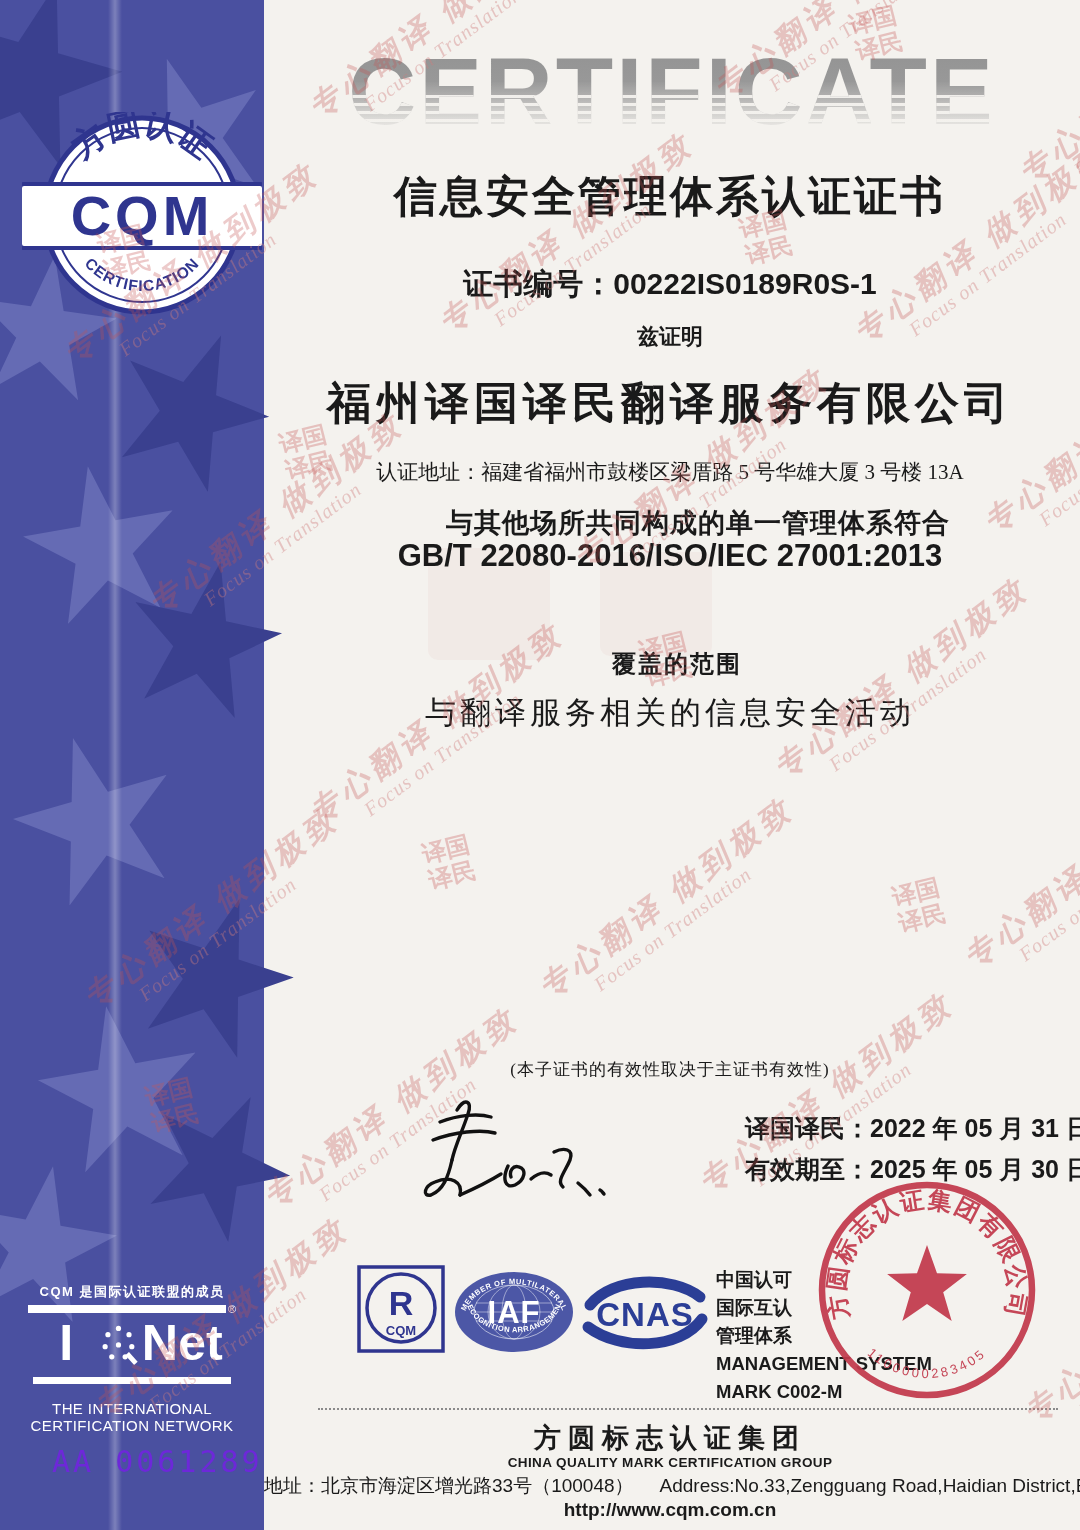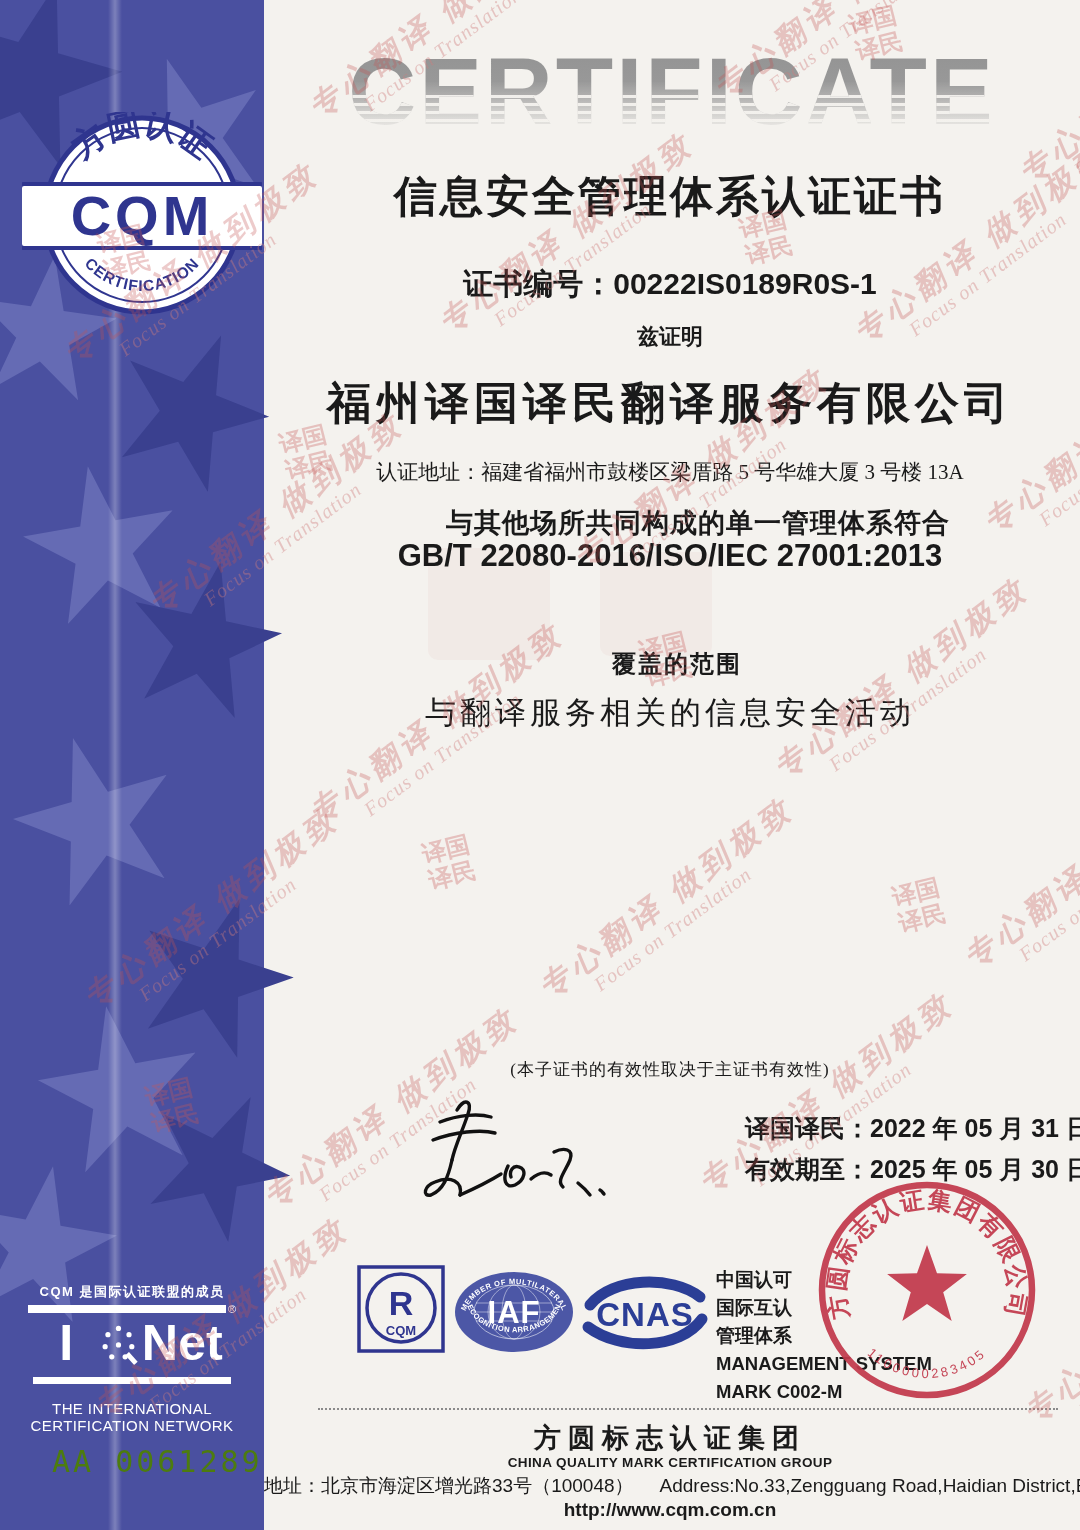--- a/index.html
+++ b/index.html
@@ -22,21 +22,21 @@
   
   .iqnet{left:16px;top:1283px;width:232px;text-align:center;z-index:2;color:#fff;}
   .iqnet-note{font-size:13px;letter-spacing:1.5px;font-weight:bold;}
   .iqnet-topbar-row{display:flex;align-items:flex-start;justify-content:center;margin-top:4px;}
   .iqnet-bar{width:198px;height:8px;background:#fff;}
   .iqnet-reg{font-size:11px;line-height:8px;margin-left:2px;color:#fff;}
   .iqnet-bar-bottom{margin:2px auto 4px auto;height:7px;}
   .iqnet-tagline{font-size:15px;letter-spacing:.4px;margin-top:16px;}
 
   .serial-num{left:52px;top:1444px;font-family:"DejaVu Sans Mono",monospace;font-size:30px;
-        letter-spacing:3px;color:#4d7c0f;z-index:2;}
+        letter-spacing:3px;color:#6d28d9;z-index:2;}
 
   
   .cert-word{left:264px;top:38px;width:816px;text-align:center;font-size:94px;font-weight:bold;
         letter-spacing:3px;z-index:2;
         background-image:
           repeating-linear-gradient(180deg,rgba(244,242,238,0) 0 5px,rgba(244,242,238,.95) 5px 8px),
           linear-gradient(180deg,#929292 0%,#989898 40%,rgba(150,150,150,.7) 55%,rgba(155,155,155,.4) 68%,rgba(165,165,165,.15) 82%,rgba(170,170,170,0) 100%);
         background-size:100% 52%,100% 100%;background-position:bottom,top;background-repeat:no-repeat,no-repeat;
         -webkit-background-clip:text;background-clip:text;color:transparent;}
 

